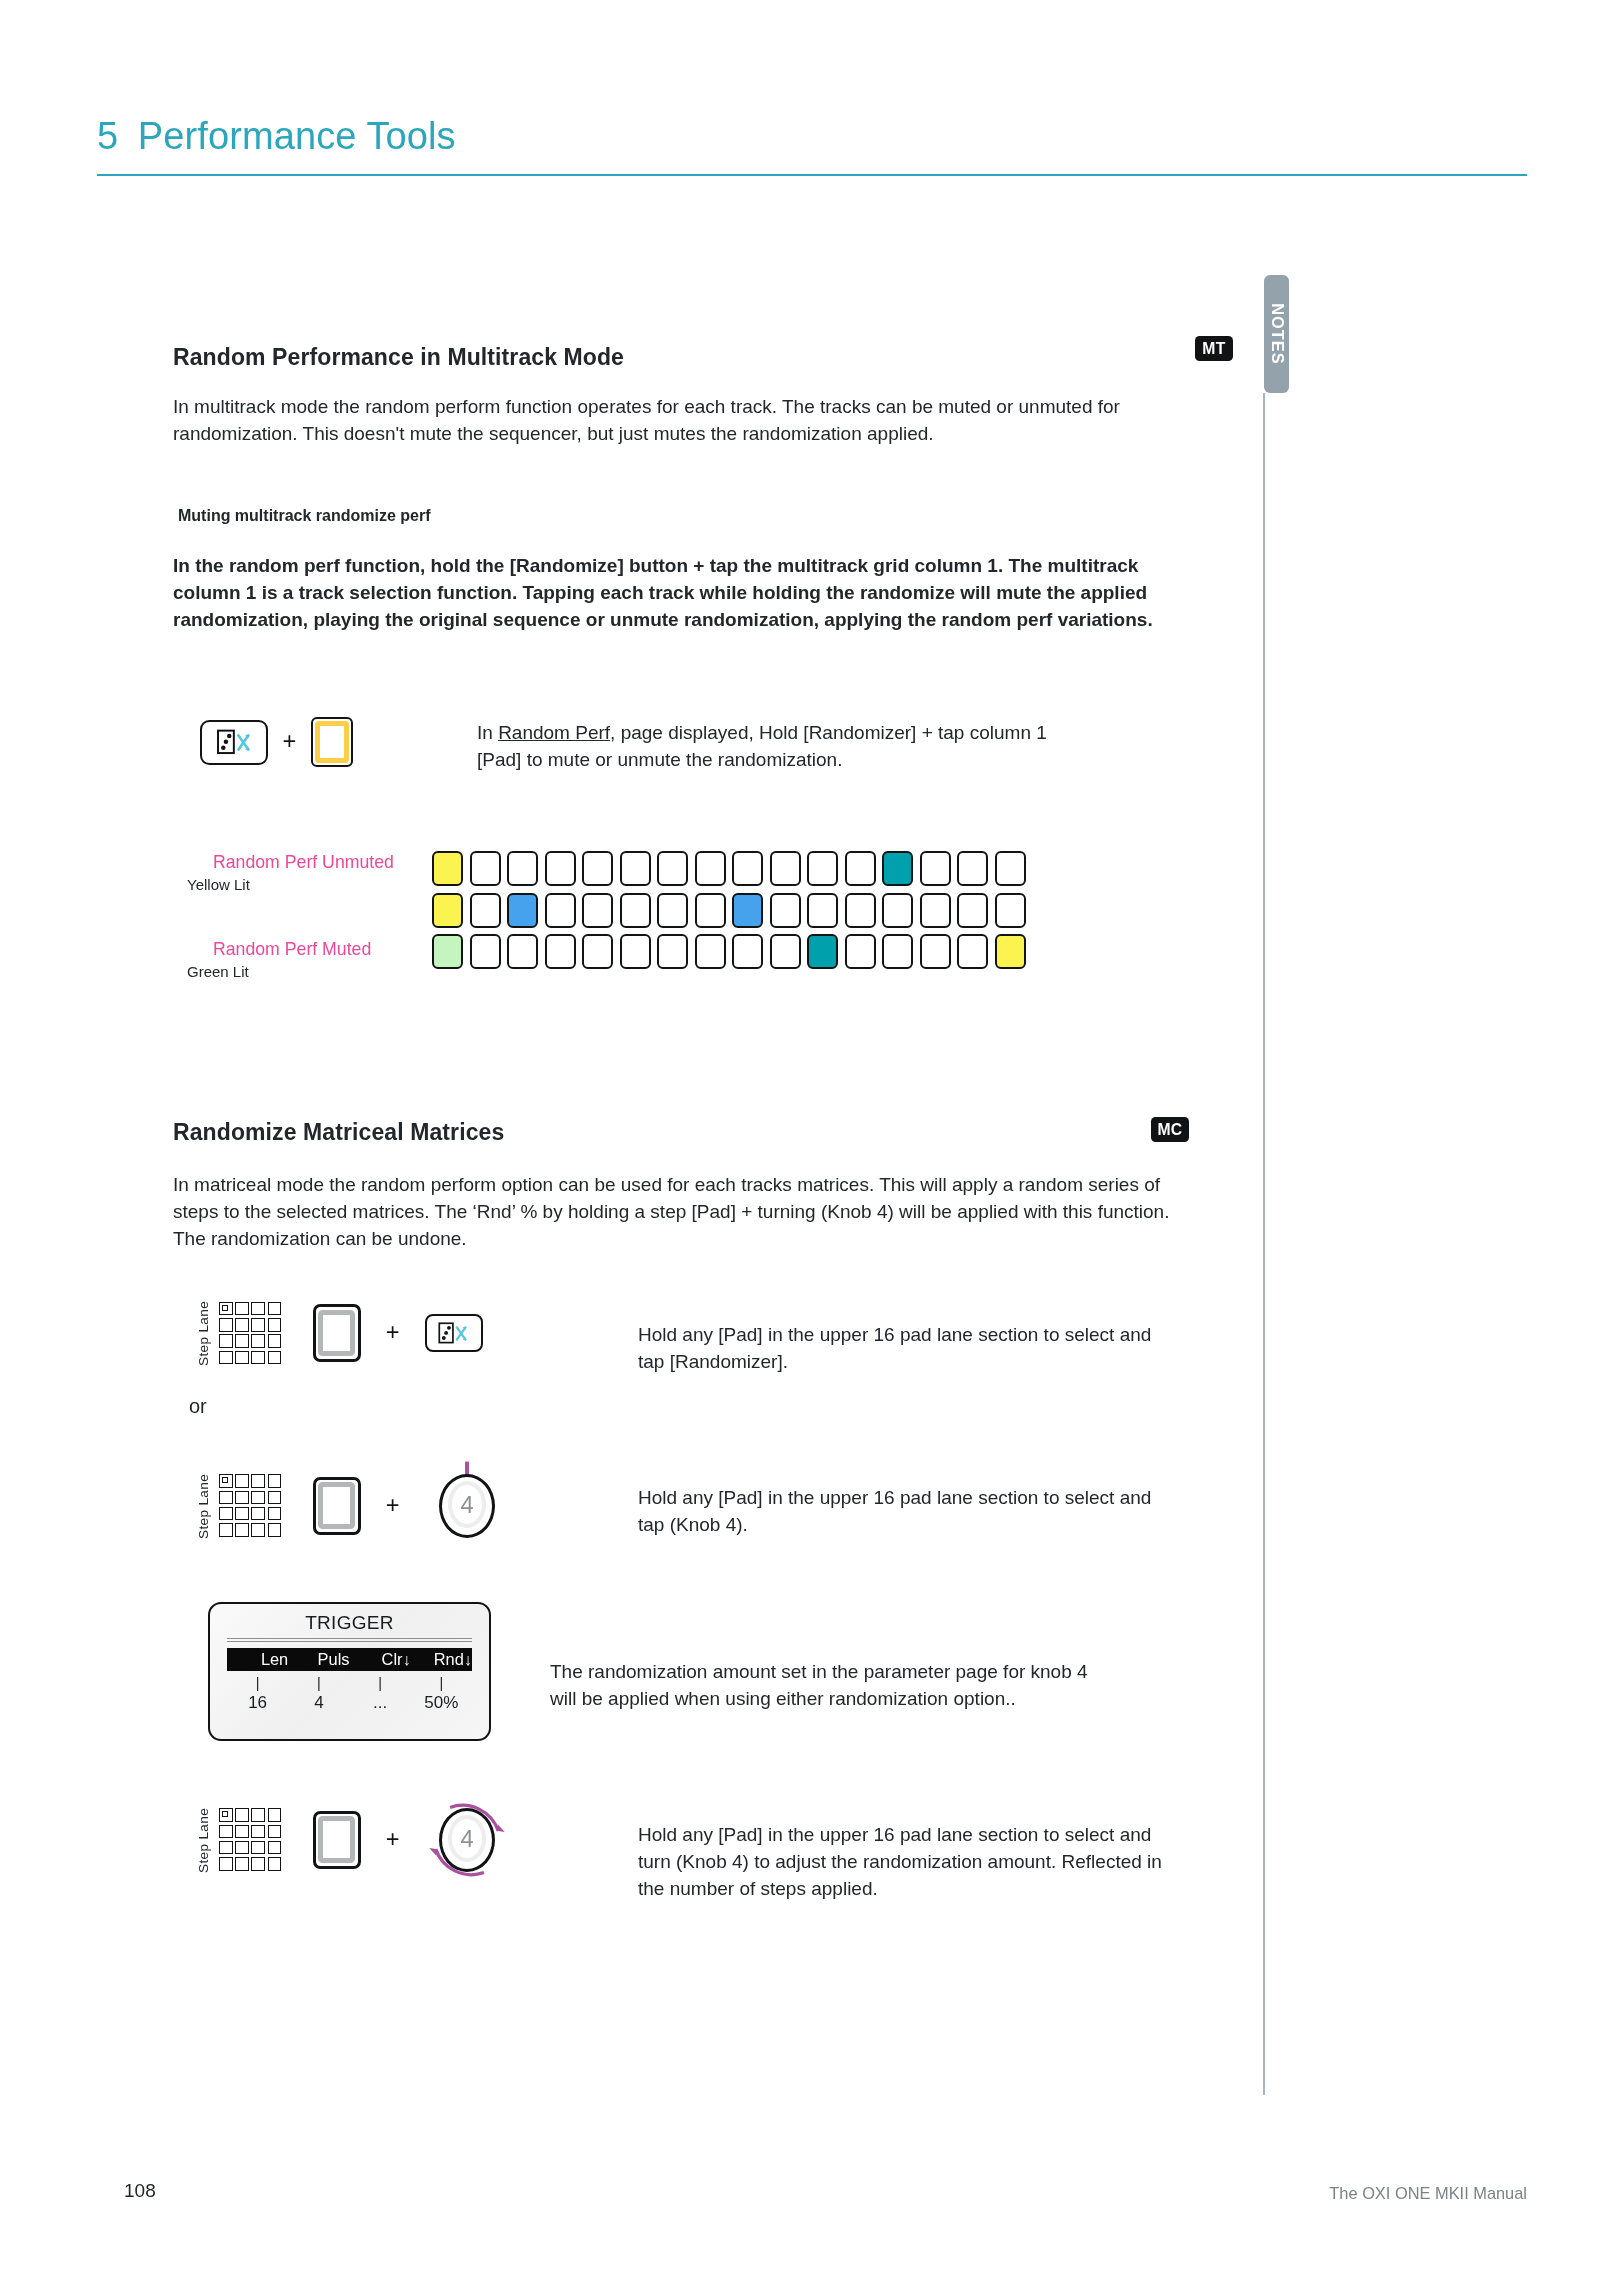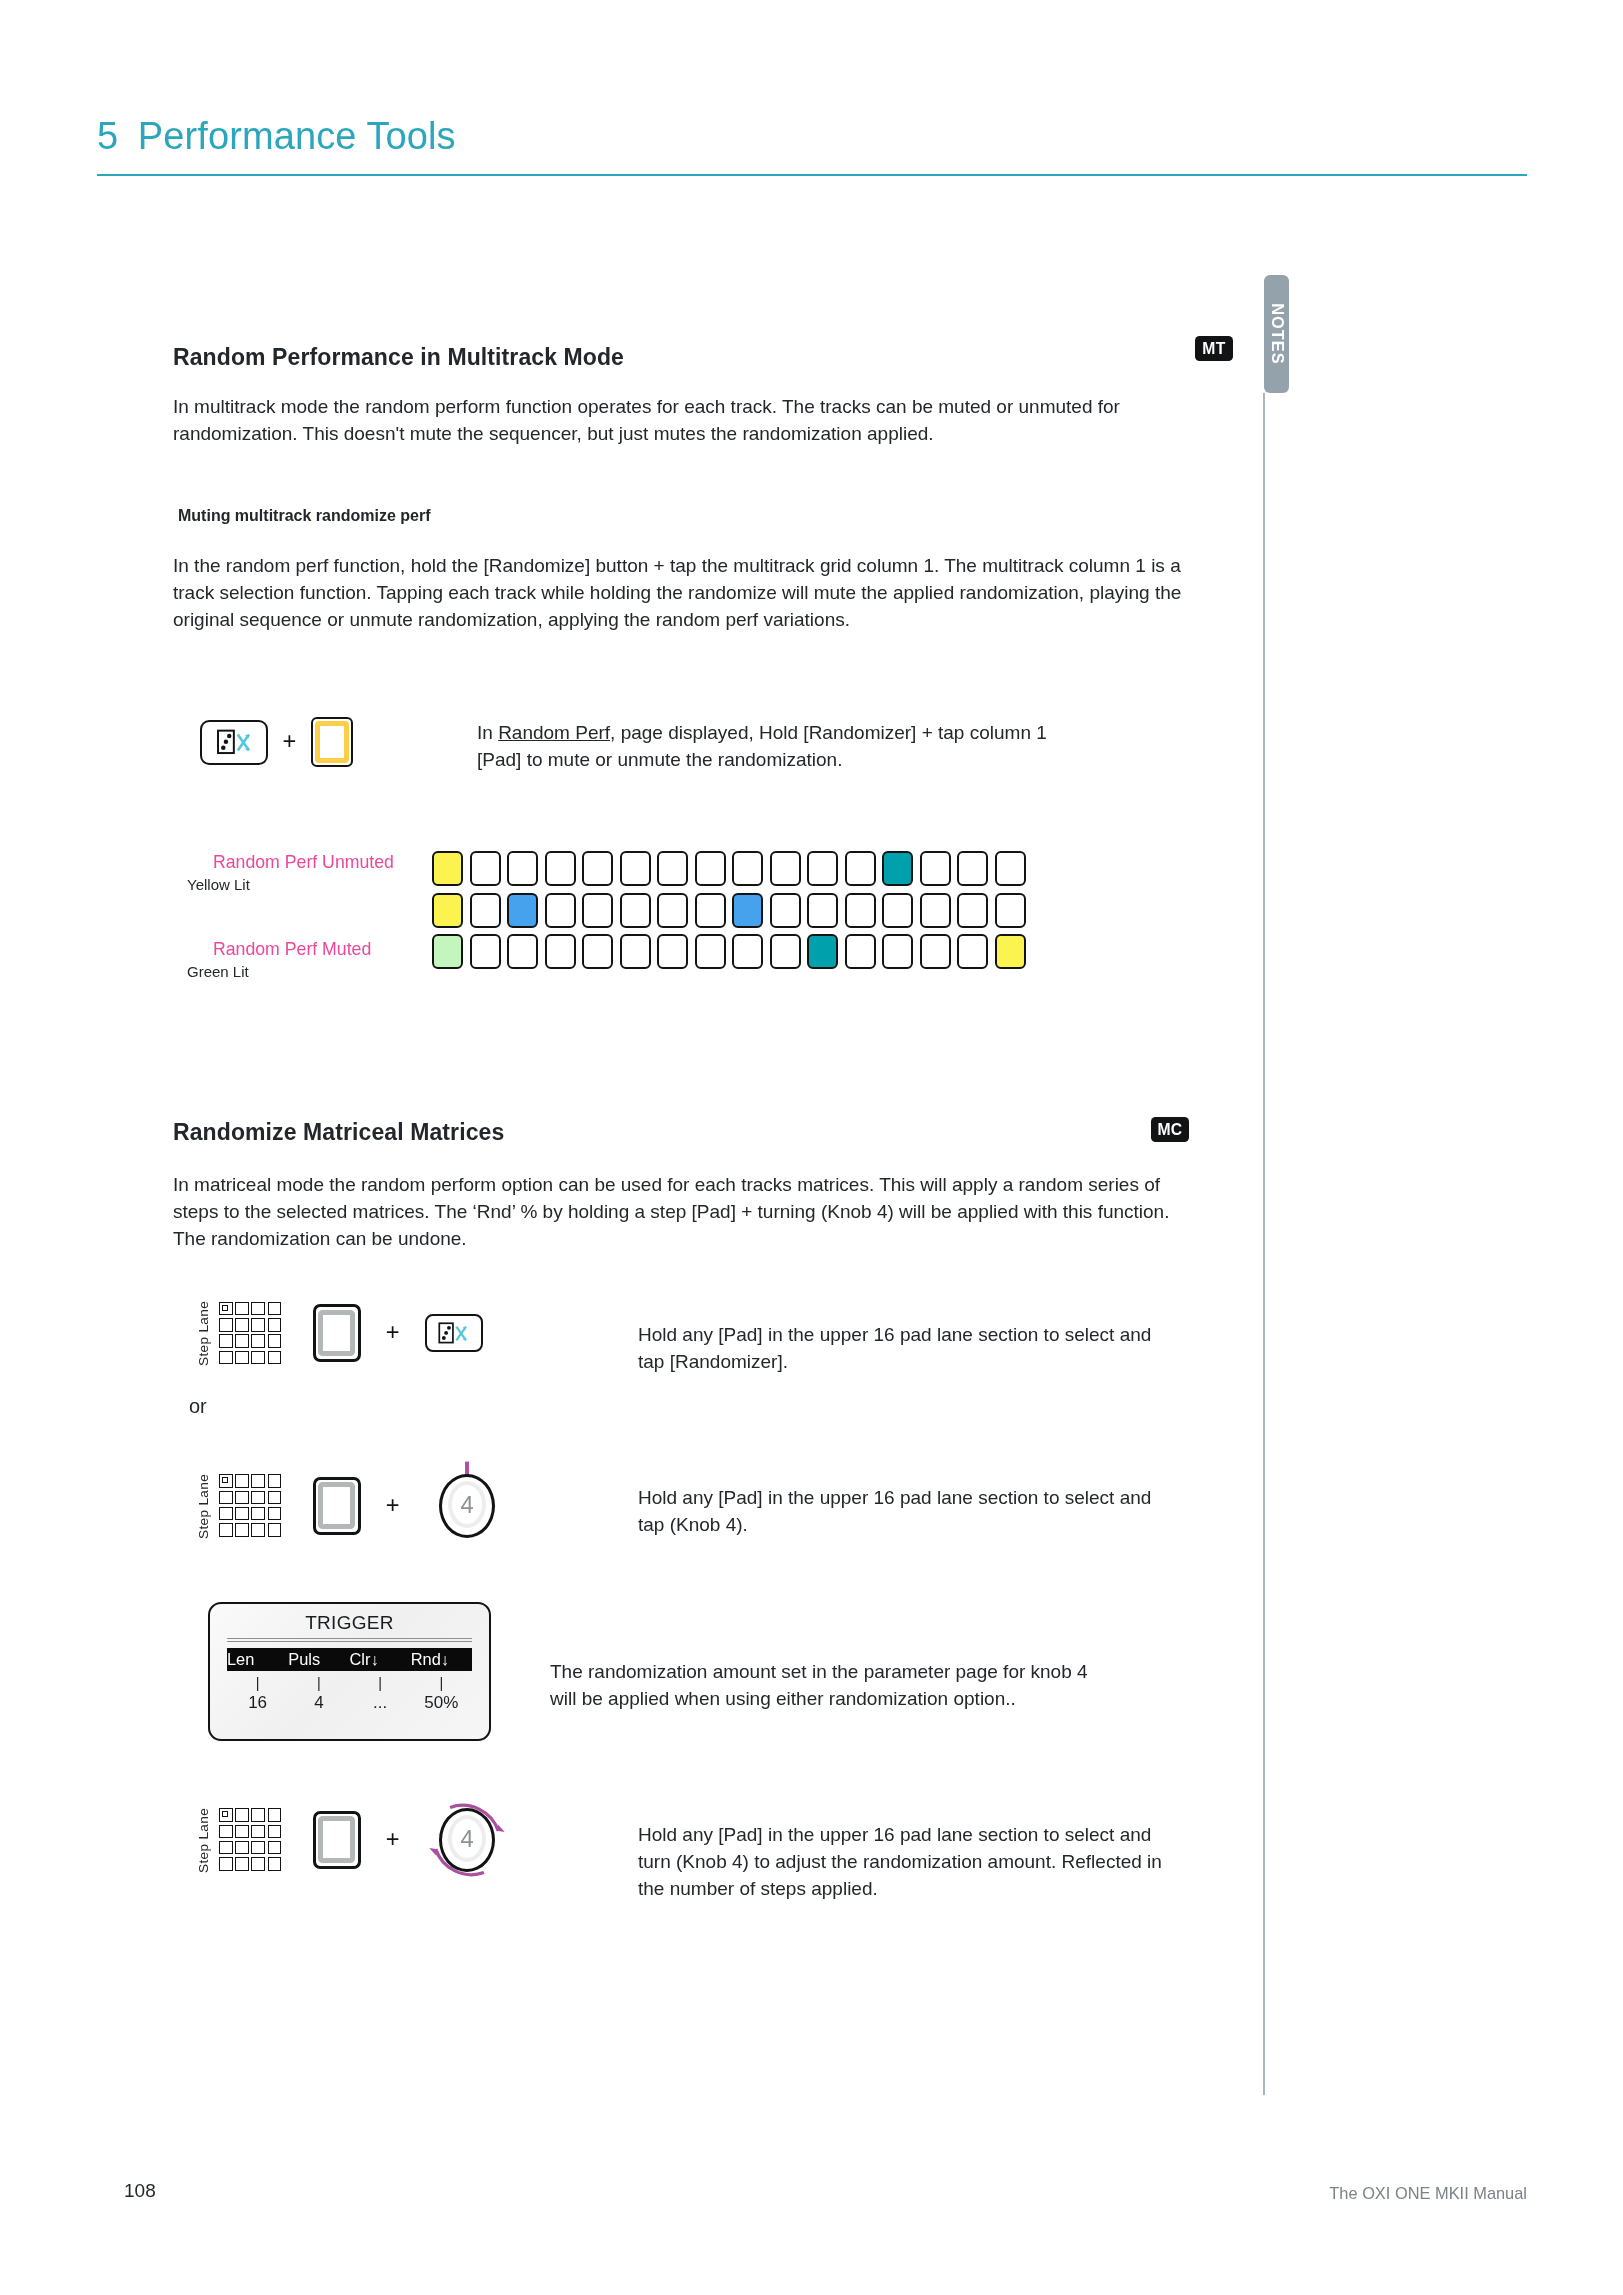--- a/index.html
+++ b/index.html
@@ -105,21 +105,21 @@
     display: flex;
     align-items: center;
     justify-content: center;
   }
 
   
   #head-1 { position: absolute; left: 173px; top: 344px; }
   #badge-mt { left: 1151px; top: 336px; margin-left: 44px; }
   #para-1 { position: absolute; left: 173px; top: 394px; width: 1021px; }
   #head-1b { position: absolute; left: 178px; top: 507px; }
-  #para-1b { position: absolute; left: 173px; top: 553px; width: 1021px; }
+  #para-1b { position: absolute; left: 173px; top: 553px; width: 1021px; font-weight: bold; }
 
   
   #combo-1 { position: absolute; left: 200px; top: 717px; display: flex; align-items: center; gap: 14.4px; }
   #combo-1-text { position: absolute; left: 477px; top: 720px; width: 602px; }
 
   
   .rnd-icon {
     width: 68px; height: 45px;
     border: 2.6px solid #111315;
     border-radius: 9.2px;
@@ -257,21 +257,21 @@
   .trig-title { text-align: center; font-size: 19px; color: #1a1d20; letter-spacing: 0.3px; }
   .trig-rule { margin-top: 4.6px; border-top: 1.3px solid #8f8f8f; border-bottom: 1.3px solid #8f8f8f; height: 2px; }
   .trig-bar {
     margin-top: 5.9px;
     background: #0a0a0a;
     display: grid; grid-template-columns: repeat(4, 1fr);
     font-size: 16.4px;
     color: #ffffff;
     padding: 2px 0;
   }
-  .trig-bar div { text-align: left; }
+  .trig-bar div { text-align: right; }
   .trig-ticks { display: grid; grid-template-columns: repeat(4, 1fr); font-size: 14.4px; color: #1a1d20; margin-top: 3.3px; }
   .trig-ticks div { text-align: center; }
   .trig-vals { display: grid; grid-template-columns: repeat(4, 1fr); font-size: 17px; color: #1a1d20; margin-top: 2.6px; }
   .trig-vals div { text-align: center; }
 
   
   .instr { position: absolute; font-size: 19px; line-height: 1.42; color: #23272b; }
 
   .or-text { position: absolute; left: 189px; top: 1395px; font-size: 20px; color: #23272b; }
 

